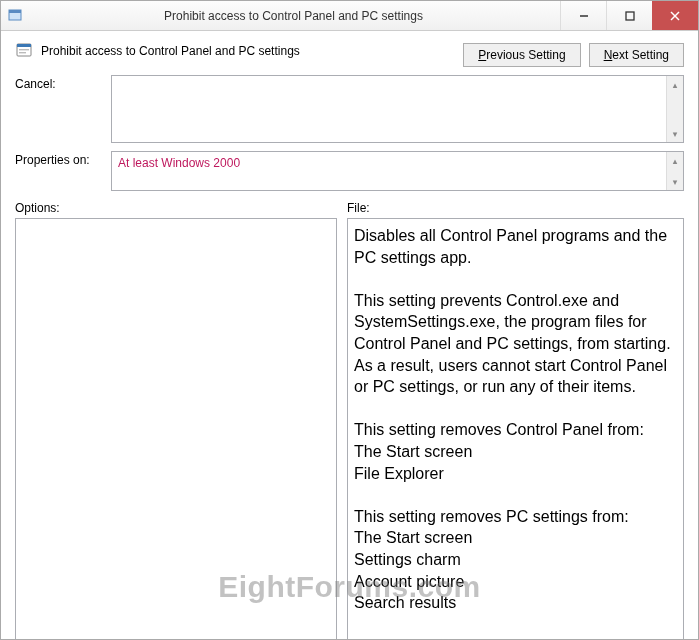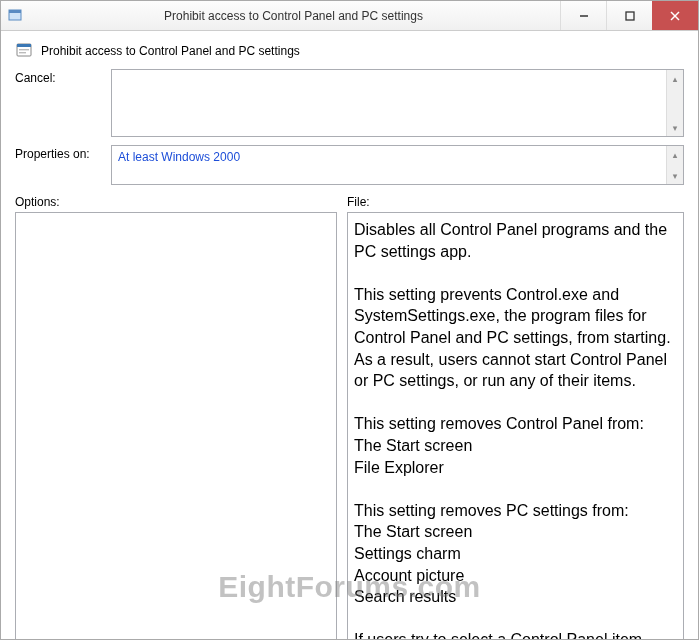--- a/index.html
+++ b/index.html
@@ -106,21 +106,21 @@
   }
   .scroll-stub .arrow {
     height:17px;
     display:flex;align-items:center;justify-content:center;
     color:#888; font-size:9px;
   }
   .supported-box {
     flex:1; border:1px solid #abadb3; background:#fff;
     display:flex;
   }
-  .supported-text { flex:1; padding:4px 6px; color:#1d4ed8; }
+  .supported-text { flex:1; padding:4px 6px; color:#be185d; }
 
   .lower { display:flex; gap:10px; margin-top:10px; }
   .lowercol { flex:1; display:flex; flex-direction:column; }
   .lowercol .seclabel { margin-bottom:3px; }
   .panel {
     border:1px solid #abadb3;
     background:#fff;
     flex:1;
     min-height:320px;
     padding:6px;
@@ -189,20 +189,24 @@
     <div class="headerleft">
       <span class="hicon">
         <svg width="20" height="20" viewBox="0 0 20 20">
           <rect x="2" y="3" width="14" height="12" rx="1" fill="#fff" stroke="#888"></rect>
           <rect x="2" y="3" width="14" height="3" fill="#3b78b5"></rect>
           <rect x="4" y="8" width="10" height="1.4" fill="#bbb"></rect>
           <rect x="4" y="11" width="7" height="1.4" fill="#bbb"></rect>
         </svg>
       </span>
       <div class="heading">Prohibit access to Control Panel and PC settings</div>
+    </div>
+    <div class="navbtns">
+      <button class="btn"><span style="text-decoration:underline">P</span><span></span><span>revious Setting</span></button>
+      <button class="btn"><span style="text-decoration:underline">N</span><span>ext Setting</span></button>
     </div>
   </div>
 
   <div class="mainrow">
 
     <div class="rightcol">
       <div class="labeledrow">
         <div class="lbl">Cancel:</div>
         <div class="textarea-wrap" style="height:68px;">
           <textarea class="textarea" value="" style=""></textarea>

